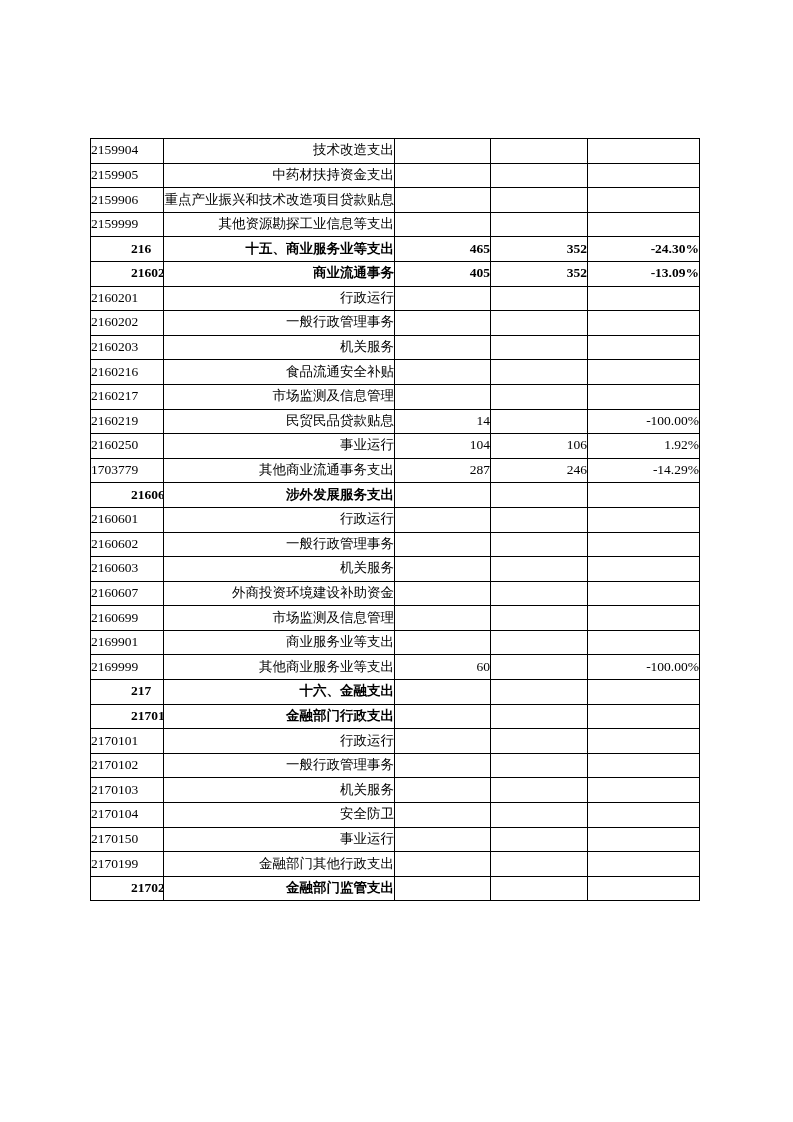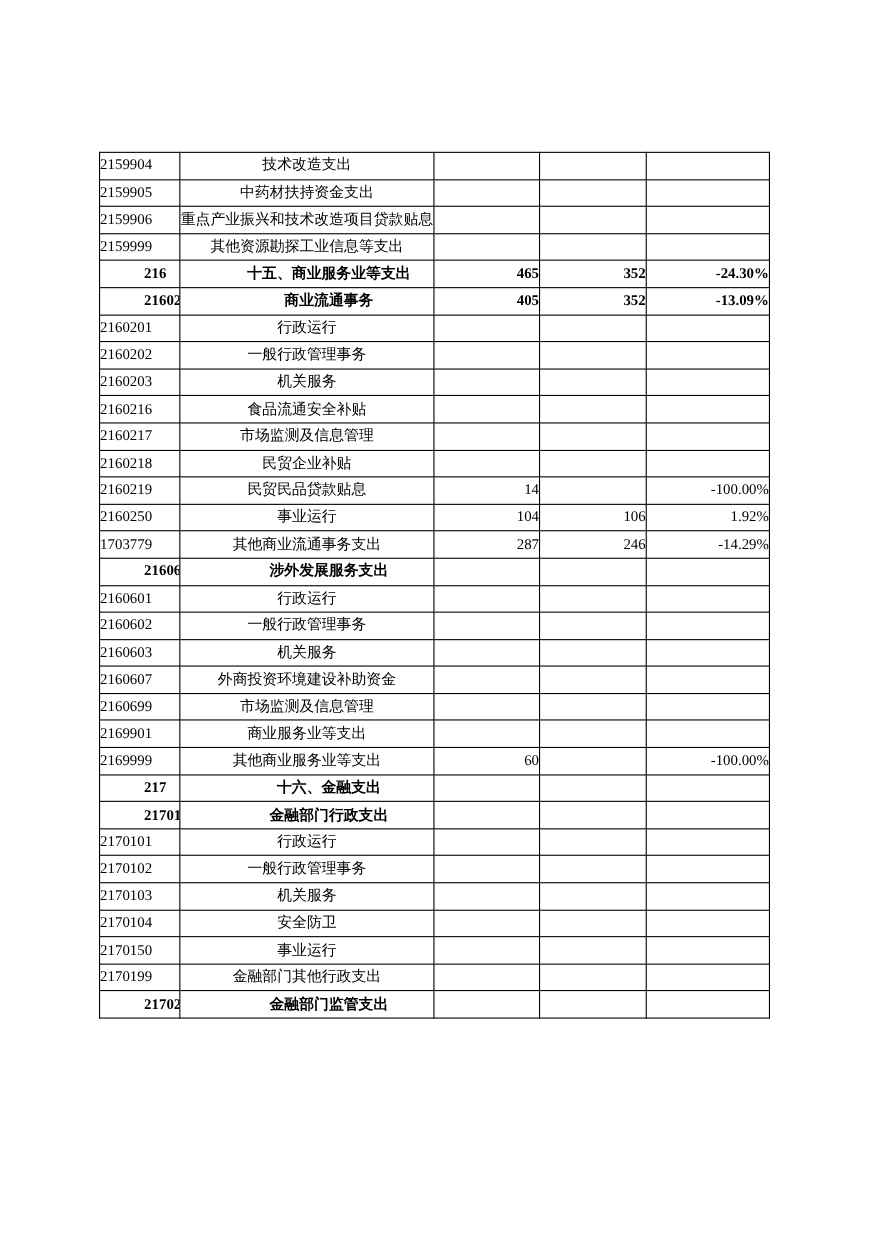--- a/index.html
+++ b/index.html
@@ -27,21 +27,21 @@
     border: 1px solid #000000;
     font-size: 13.5px;
     color: #000000;
     height: 23.6px;
     padding: 0;
     vertical-align: middle;
     line-height: 1.7;
     overflow: hidden;
   }
   td.c0 { padding-left: 9px; text-align: left; }
-  td.c1 { padding-left: 7px; padding-right: 6px; text-align: center; }
+  td.c1 { padding-left: 7px; padding-right: 6px; text-align: right; }
   td.c2, td.c3, td.c4 { text-align: right; padding-right: 10px; }
   tr.bold td { font-weight: bold; padding-left: 40px; }
   .page-number {
     position: absolute;
     left: 103px;
     top: 1016px;
     font-size: 18px;
     color: #a16207;
     font-family: "Liberation Serif", "DejaVu Serif", serif;
   }
@@ -131,27 +131,20 @@
           <td class="c4"></td>
         </tr>
         <tr>
           <td class="c0">2160217</td>
           <td class="c1">市场监测及信息管理</td>
           <td class="c2"></td>
           <td class="c3"></td>
           <td class="c4"></td>
         </tr>
         <tr>
-          <td class="c0">2160218</td>
-          <td class="c1">民贸企业补贴</td>
-          <td class="c2"></td>
-          <td class="c3"></td>
-          <td class="c4"></td>
-        </tr>
-        <tr>
           <td class="c0">2160219</td>
           <td class="c1">民贸民品贷款贴息</td>
           <td class="c2">14</td>
           <td class="c3"></td>
           <td class="c4">-100.00%</td>
         </tr>
         <tr>
           <td class="c0">2160250</td>
           <td class="c1">事业运行</td>
           <td class="c2">104</td>

